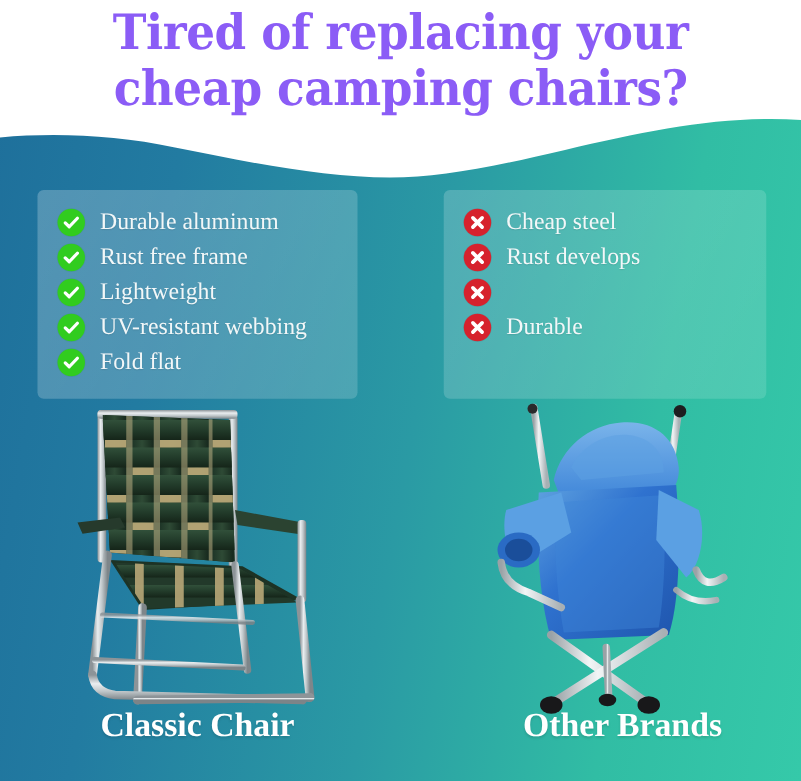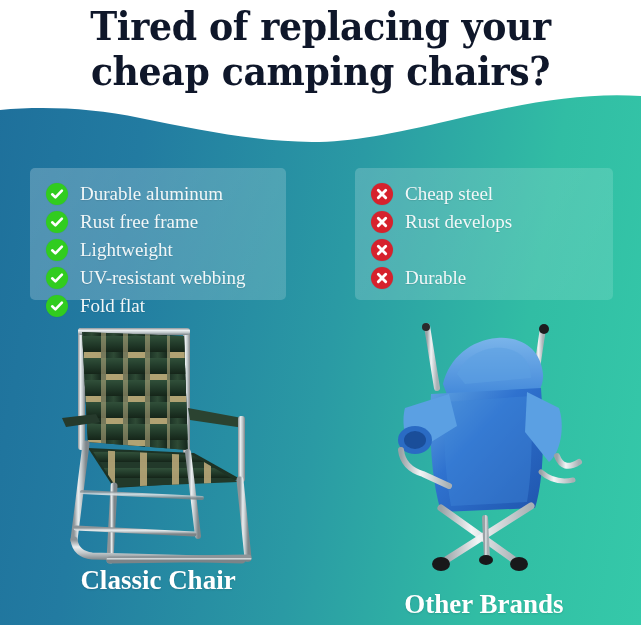--- a/index.html
+++ b/index.html
@@ -46,21 +46,21 @@
   .wave-wrap svg { display: block; }
 
   
   .headline {
     position: absolute;
     left: 0;
     top: 4px;
     width: 641px;
     z-index: 5;
     text-align: center;
-    color: #0f172a;
+    color: #8b5cf6;
     font-family: "DejaVu Serif", "Liberation Serif", serif;
     font-weight: bold;
     font-size: 39px;
     line-height: 45px;
     letter-spacing: -0.4px;
   }
   .headline .line { display: block; white-space: nowrap; }
   .headline .line-1 { transform: scaleX(0.93); }
   .headline .line-2 { transform: scaleX(0.93); }
 
@@ -69,22 +69,22 @@
     position: absolute;
     left: 0;
     top: 152px;
     width: 641px;
     height: 162px;
     z-index: 6;
   }
 
   .card {
     position: absolute;
-    top: 16px;
-    height: 132px;
+    top: 0;
+    height: 167px;
     border-radius: 5px;
     padding: 12px 0 0 0;
   }
 
   .card-pros {
     left: 30px;
     width: 256px;
     background: linear-gradient(125deg, rgba(255,255,255,0.23) 0%, rgba(255,255,255,0.17) 100%);
   }
 
@@ -155,21 +155,21 @@
     text-align: center;
     color: #ffffff;
     font-family: "Liberation Serif", serif;
     font-size: 27px;
     line-height: 32px;
     white-space: nowrap;
     text-shadow: 0 1px 2px rgba(0,0,0,0.13);
     font-weight: bold;
   }
   .caption-left  { left: 30px;  width: 256px; }
-  .caption-right { left: 355px; width: 258px; margin-top: 24px; }
+  .caption-right { left: 369px; width: 258px; }
 </style>
 </head>
 <body>
 
 <div id="infographic">
 
   <div class="body-bg"></div>
 
   <div class="wave-wrap">
     <svg width="641" height="160" viewBox="0 0 641 160" xmlns="http://www.w3.org/2000/svg">

